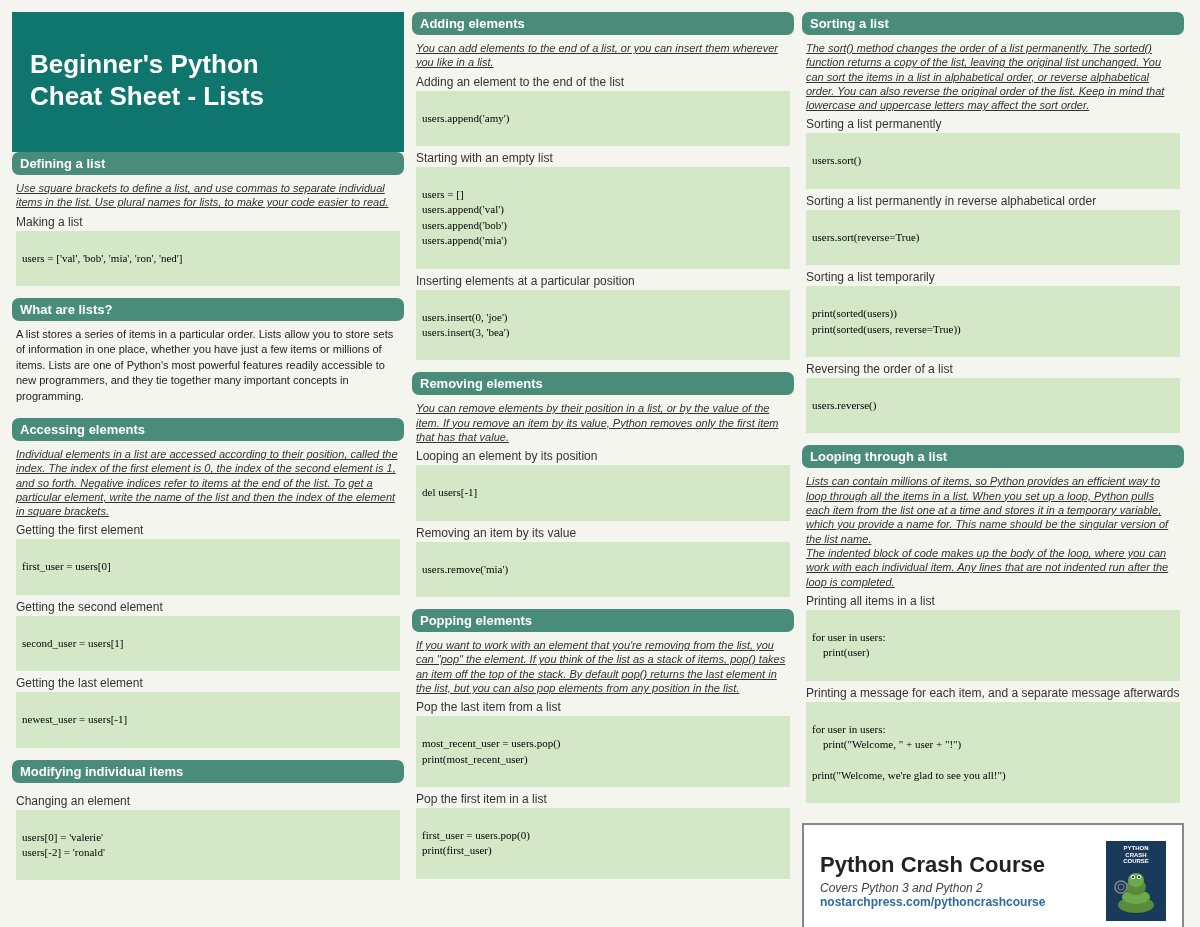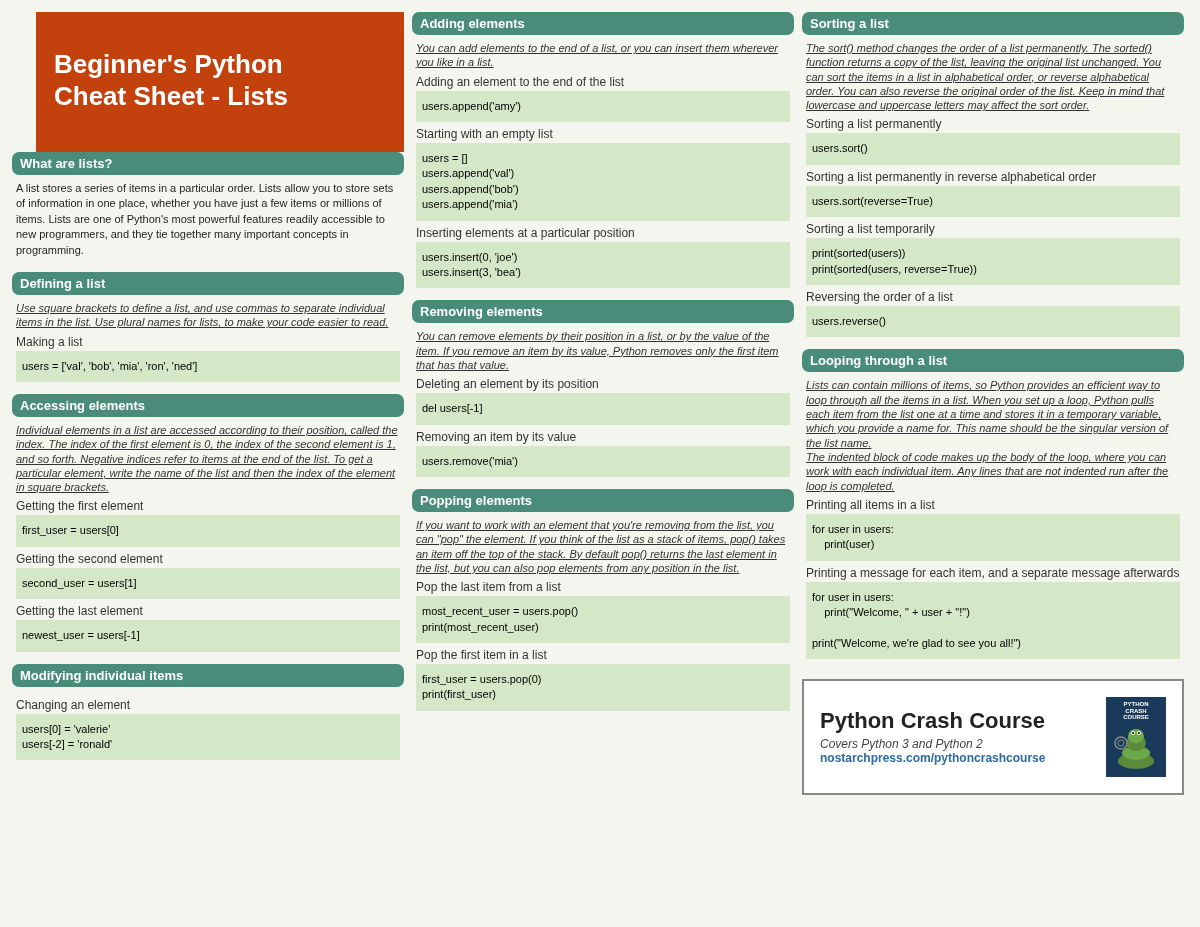--- a/index.html
+++ b/index.html
@@ -17,30 +17,29 @@
       padding: 8px;
       background: #f5f5f0;
     }
     .col {
       display: flex;
       flex-direction: column;
       gap: 0;
       padding: 4px;
     }
     .title-block {
-      background: #c2410c;
+      background: #0f766e;
       color: white;
       font-size: 26px;
       font-weight: bold;
       padding: 15px 18px 18px 18px;
       line-height: 1.2;
       min-height: 140px;
       display: flex;
       align-items: center;
-      margin-left: 24px;
     }
     .section {
       margin-bottom: 8px;
     }
     .section-header {
       background: #4a8c7a;
       color: white;
       font-size: 13px;
       font-weight: bold;
       padding: 4px 8px;
@@ -58,23 +57,23 @@
       line-height: 1.3;
       text-decoration: underline;
     }
     .subsection-label {
       font-size: 12px;
       color: #333;
       margin: 5px 0 2px 0;
     }
     .code-block {
       background: #d4e8c8;
-      font-family: Liberation Sans, sans-serif;
+      font-family: Liberation Serif, serif;
       font-size: 11px;
-      padding: 8px 6px;
+      padding: 20px 6px;
       margin: 2px 0;
       white-space: pre;
       line-height: 1.4;
     }
     .section-text {
       font-size: 11px;
       color: #222;
       line-height: 1.4;
       margin-bottom: 4px;
     }
@@ -136,32 +135,32 @@
 <div class="page">
 
   <div class="col">
 
     <div class="title-block">
       <span style="white-space:pre-line;">Beginner's Python
 Cheat Sheet - Lists</span>
     </div>
 
     <div class="section">
-      <div class="section-header">What are lists?</div>
-      <div class="section-body">
-        <p class="section-text">A list stores a series of items in a particular order. Lists allow you to store sets of information in one place, whether you have just a few items or millions of items. Lists are one of Python's most powerful features readily accessible to new programmers, and they tie together many important concepts in programming.</p>
-      </div>
-    </div>
-
-    <div class="section">
       <div class="section-header">Defining a list</div>
       <div class="section-body">
         <p class="section-desc">Use square brackets to define a list, and use commas to separate individual items in the list. Use plural names for lists, to make your code easier to read.</p>
         <div class="subsection-label">Making a list</div>
         <div class="code-block">users = ['val', 'bob', 'mia', 'ron', 'ned']</div>
+      </div>
+    </div>
+
+    <div class="section">
+      <div class="section-header">What are lists?</div>
+      <div class="section-body">
+        <p class="section-text">A list stores a series of items in a particular order. Lists allow you to store sets of information in one place, whether you have just a few items or millions of items. Lists are one of Python's most powerful features readily accessible to new programmers, and they tie together many important concepts in programming.</p>
       </div>
     </div>
 
     <div class="section">
       <div class="section-header">Accessing elements</div>
       <div class="section-body">
         <p class="section-desc">Individual elements in a list are accessed according to their position, called the index. The index of the first element is 0, the index of the second element is 1, and so forth. Negative indices refer to items at the end of the list. To get a particular element, write the name of the list and then the index of the element in square brackets.</p>
         <div class="subsection-label">Getting the first element</div>
         <div class="code-block">first_user = users[0]</div>
         <div class="subsection-label">Getting the second element</div>
@@ -197,21 +196,21 @@
         <div class="subsection-label">Inserting elements at a particular position</div>
         <div class="code-block">users.insert(0, 'joe')
 users.insert(3, 'bea')</div>
       </div>
     </div>
 
     <div class="section">
       <div class="section-header">Removing elements</div>
       <div class="section-body">
         <p class="section-desc">You can remove elements by their position in a list, or by the value of the item. If you remove an item by its value, Python removes only the first item that has that value.</p>
-        <div class="subsection-label">Deleting an element by its position</div>
+        <div class="subsection-label">Looping an element by its position</div>
         <div class="code-block">del users[-1]</div>
         <div class="subsection-label">Removing an item by its value</div>
         <div class="code-block">users.remove('mia')</div>
       </div>
     </div>
 
     <div class="section">
       <div class="section-header">Popping elements</div>
       <div class="section-body">
         <p class="section-desc">If you want to work with an element that you're removing from the list, you can "pop" the element. If you think of the list as a stack of items, pop() takes an item off the top of the stack. By default pop() returns the last element in the list, but you can also pop elements from any position in the list.</p>

